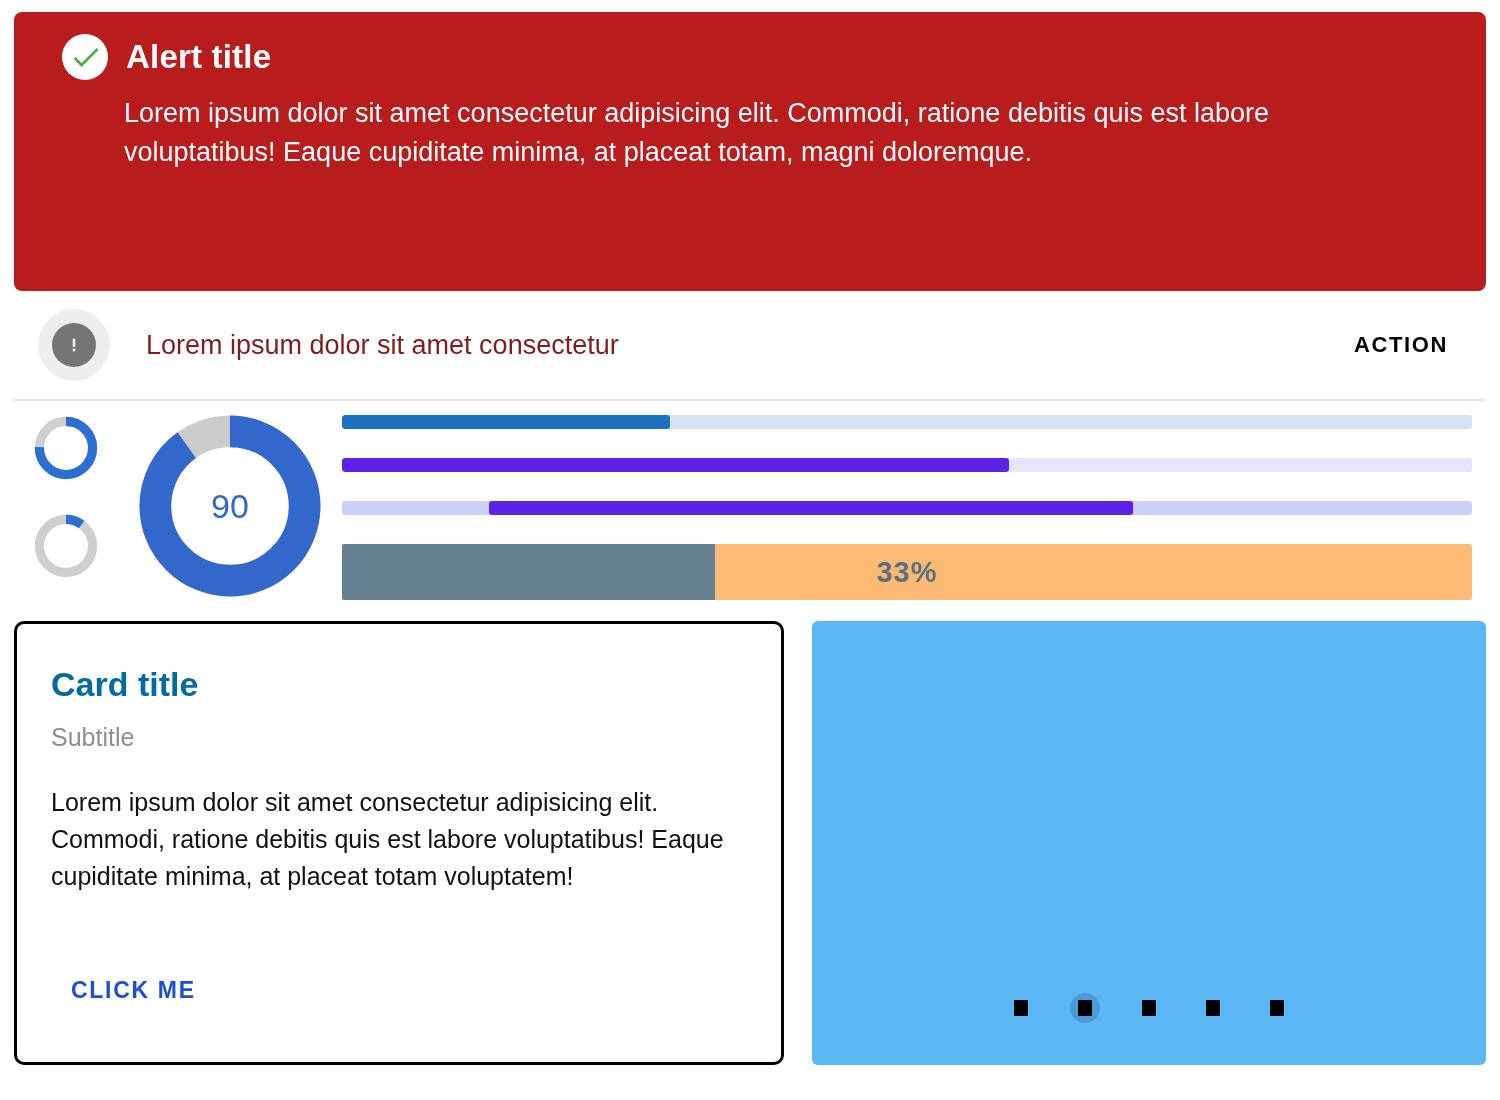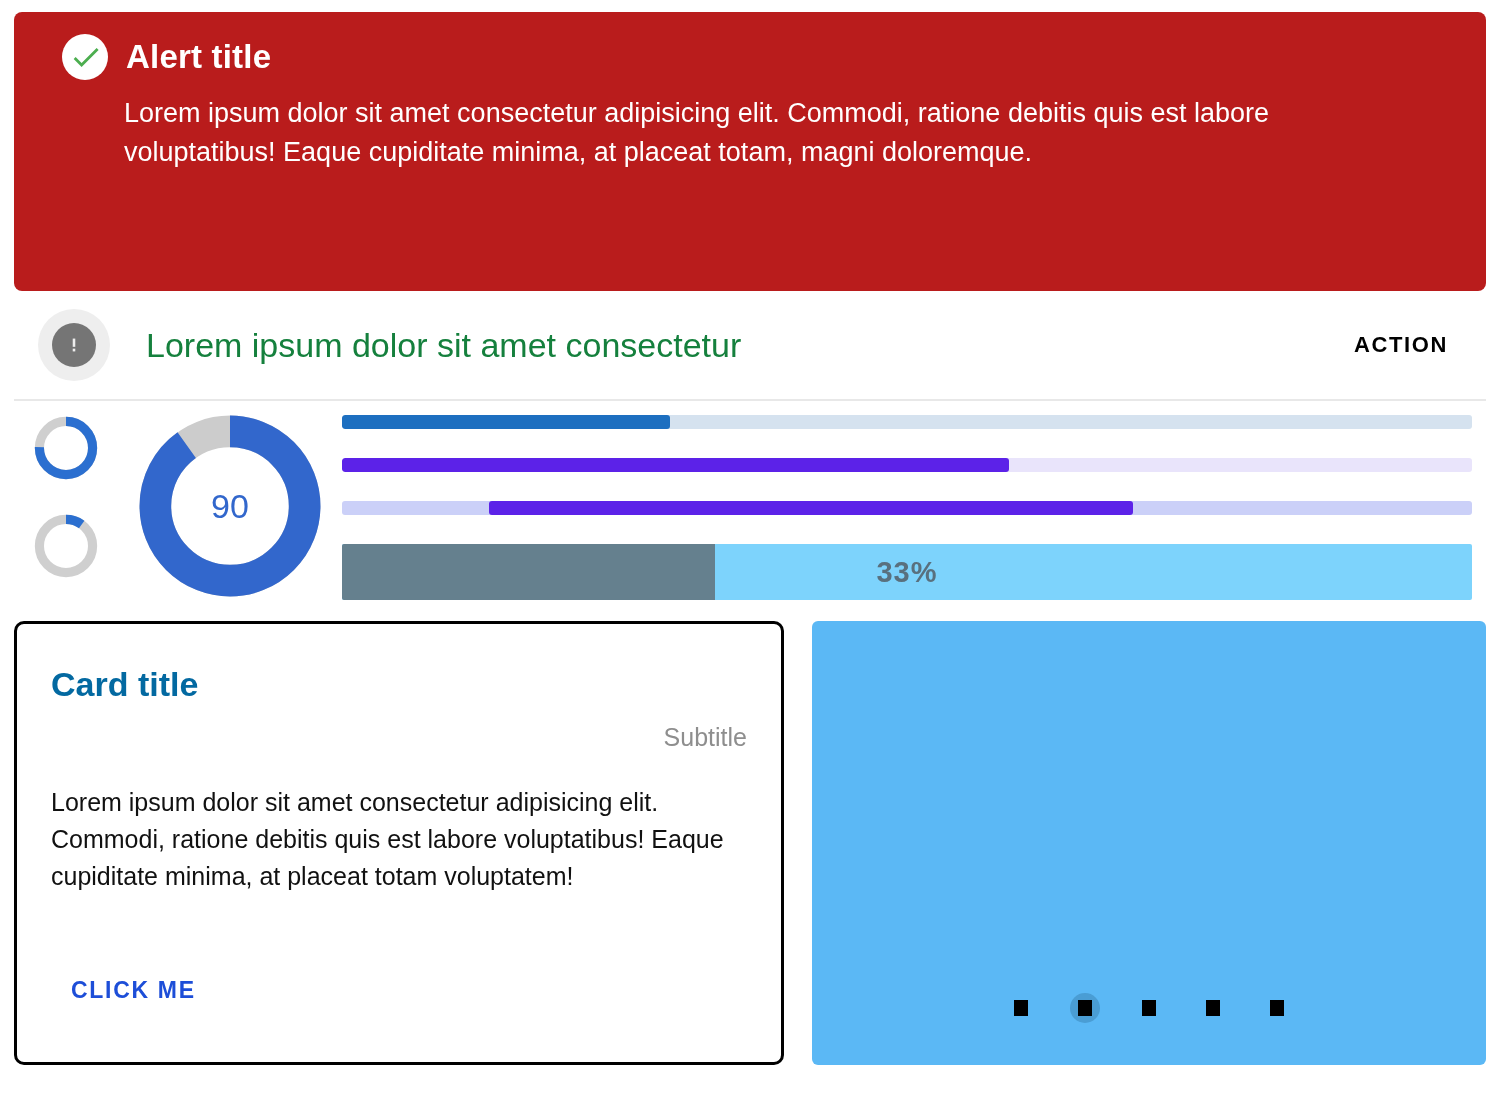--- a/index.html
+++ b/index.html
@@ -86,22 +86,22 @@
     height: 44px;
     border-radius: 50%;
     background: #757575;
     display: flex;
     align-items: center;
     justify-content: center;
   }
   .snack-icon-inner svg { display:block; }
   .snack-text {
     margin-left: 36px;
-    font-size: 34px;
-    color: #15803d;
+    font-size: 27px;
+    color: #7f1d1d;
     flex: 1 1 auto;
   }
   .snack-action {
     font-size: 22px;
     font-weight: bold;
     letter-spacing: 1.6px;
     color: #000000;
     cursor: pointer;
     padding-right: 30px;
   }
@@ -209,21 +209,20 @@
   .card-title {
     font-size: 34px;
     font-weight: bold;
     color: #0369a1;
     line-height: 1.1;
   }
   .card-subtitle {
     margin-top: 20px;
     font-size: 25px;
     color: #8e8e8e;
-    text-align: right;
   }
   .card-text {
     margin-top: 32px;
     font-size: 25px;
     line-height: 1.48;
     color: #111111;
     max-width: 710px;
   }
   .card-button {
     margin-top: auto;
@@ -346,21 +345,21 @@
           <div class="bar-fill" id="bar1-fill" style="background: rgb(92, 34, 232); left: 0%; width: 59%;"></div>
         </div>
       </div>
 
       <div class="bar-row">
         <div class="bar thin" id="bar2" style="background: rgb(203, 208, 248);">
           <div class="bar-fill" id="bar2-fill" style="background: rgb(92, 34, 232); left: 13%; width: 57%;"></div>
         </div>
       </div>
 
-      <div class="bar-big" style="background: #7dd3fc;">
+      <div class="bar-big" style="background: #fdba74;">
         <div class="bar-big-fill" id="bigbar-fill" style="width: 33%; background: rgb(101, 128, 142);"></div>
         <div class="bar-big-text">33%</div>
       </div>
 
     </div>
   </div>
 
   <div class="bottom-row">
 
     <div class="card">

